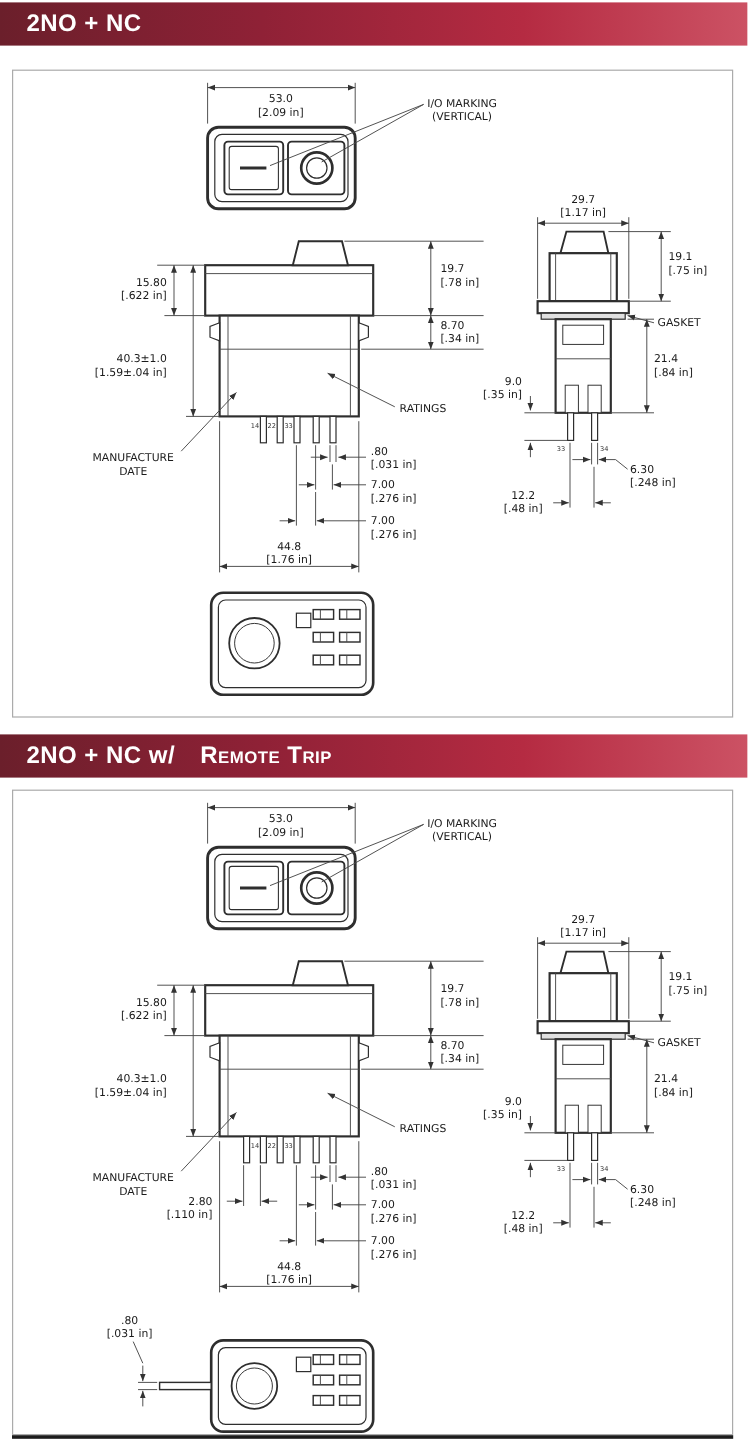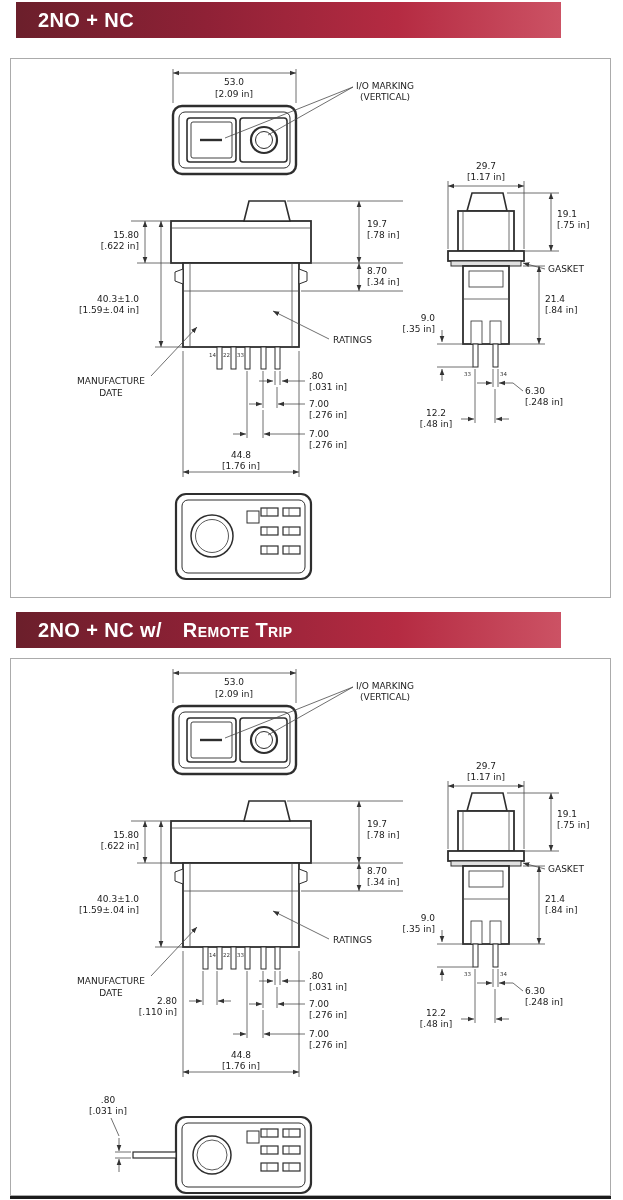--- a/index.html
+++ b/index.html
@@ -1,18 +1,18 @@
 <!DOCTYPE html>
 <html><head>
 <meta charset="utf-8">
 <style>
   * { margin:0; padding:0; box-sizing:border-box; }
   html,body { width:623px; height:1200px; background:#fff; overflow:hidden;
               font-family:"DejaVu Sans", sans-serif; position:relative; }
-  .banner { position:absolute; left:16px; width:545px; height:36px;
+  .banner { position:absolute; left:0; width:623px; height:36px;
             background:linear-gradient(90deg,#6b1f2b 0%,#8f2136 35%,#b52b42 70%,#cc5264 100%);
             color:#fff; display:flex; align-items:center; padding-left:22px; }
   .banner-title { font-family:"Liberation Sans", sans-serif; font-weight:bold;
                   font-size:20px; letter-spacing:.4px; white-space:pre; }
   .caps { font-variant:small-caps;margin-left:15px; }
   .frame { position:absolute; left:10px; width:601px; background:#fff; border:1px solid #ababab; }
   .bottom-rule { position:absolute; top:1196px; left:10px; width:601px; height:3px; background:#1c1c1c; }
   svg { display:block; }
   svg text { font-family:"DejaVu Sans", sans-serif; font-size:9px; fill:#1a1a1a; }
   svg text.tiny { font-size:5.5px; fill:#333; }

